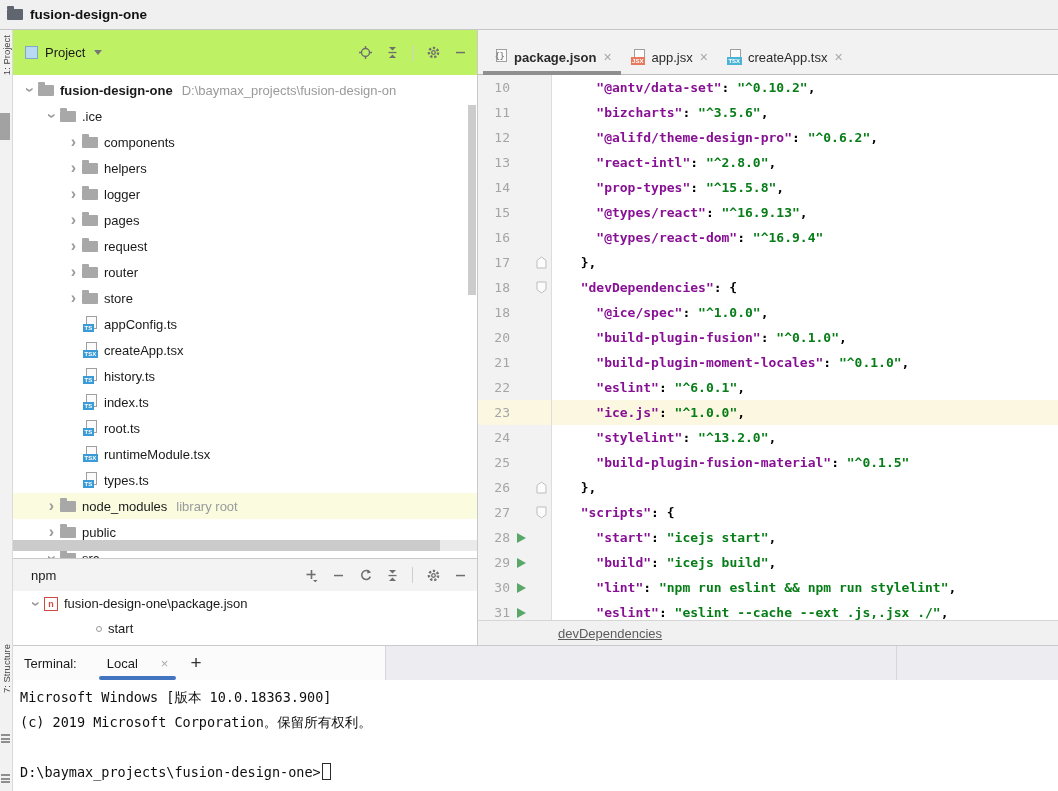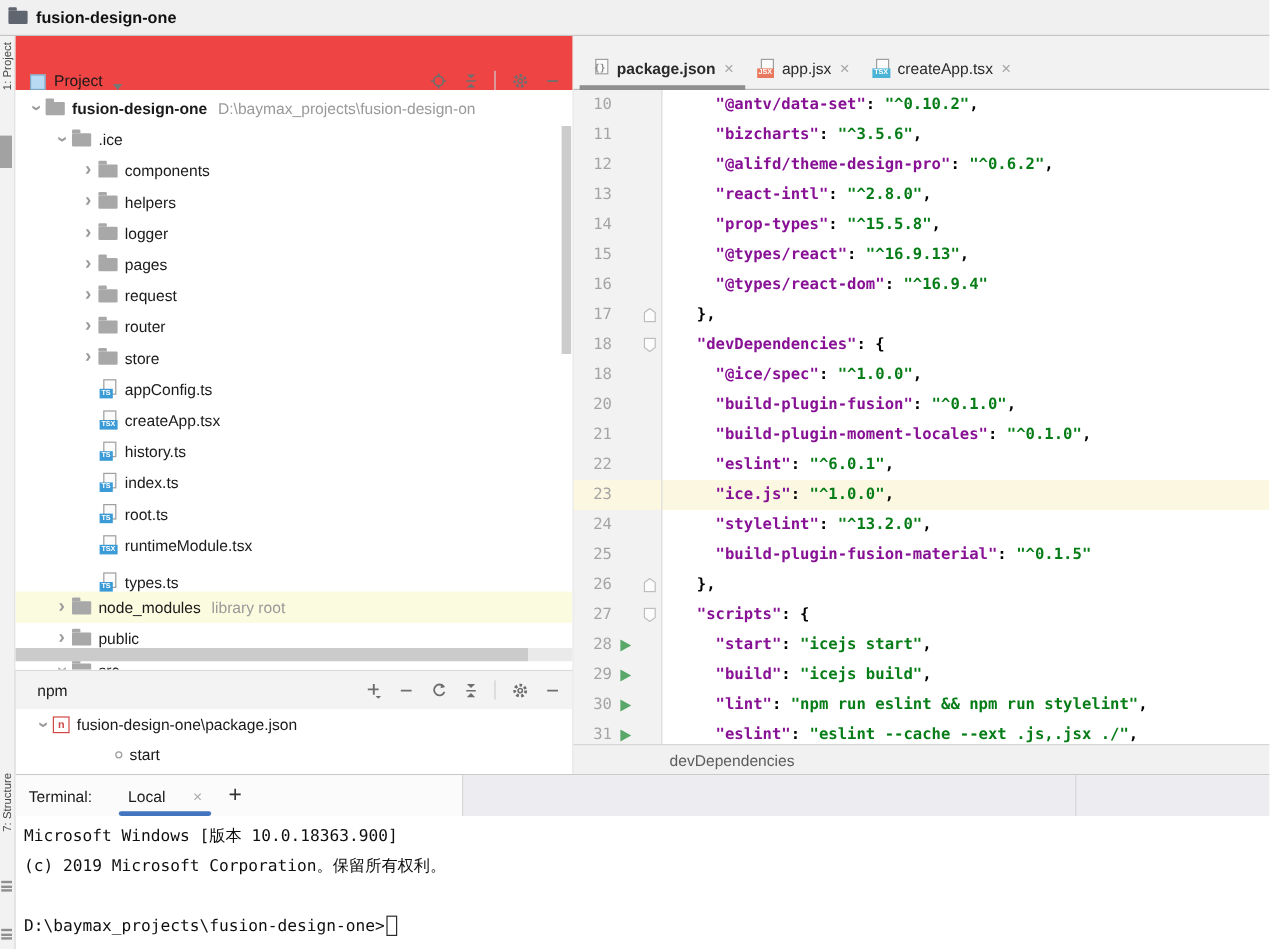--- a/index.html
+++ b/index.html
@@ -25,21 +25,21 @@
   .stripe-mini { position:absolute; left:1px; width:9px; height:9px; border-top:2px solid #8f8f8f; border-bottom:2px solid #8f8f8f; }
   .stripe-mini::after { content:""; display:block; margin-top:2px; height:2px; background:#8f8f8f; }
   .stripe-mini.m1 { bottom:48px; } .stripe-mini.m2 { bottom:8px; }
 
   .content { flex:1; display:flex; flex-direction:column; min-width:0; }
   .panes { flex:1; display:flex; min-height:0; }
 
   
   .left-col { width:465px; flex:none; display:flex; flex-direction:column; border-right:1px solid #c9c9c9; }
   .project-panel { height:528px; flex:none; display:flex; flex-direction:column; position:relative; background:#fff; }
-  .panel-header { height:45px; flex:none; background:#ef4444; display:flex; align-items:flex-end; padding:0 10px 0 12px; gap:7px; }
+  .panel-header { height:45px; flex:none; background:#bef264; display:flex; align-items:center; padding:0 10px 0 12px; gap:7px; }
   .ph-title { font-size:13px; color:#1a1a1a; }
   .proj-ico { width:13px; height:13px; background:#b8dbf3; border:1px solid #7fa8c6; flex:none; }
   .caret-down { width:0; height:0; border-left:4px solid transparent; border-right:4px solid transparent; border-top:5px solid #777; margin-left:2px; }
   .hdr-icons { margin-left:auto; display:flex; align-items:center; gap:13px; }
   .hdr-icons .sep { width:1px; height:16px; background:#cfcfcf; }
   .hicon { display:inline-flex; align-items:center; justify-content:center; width:14px; height:14px; cursor:pointer; }
 
   .tree { flex:1; overflow:hidden; background:#fff; padding-top:2px; position:relative; }
   .tree-row { height:26px; display:flex; align-items:center; white-space:nowrap; }
   .tree-row.hl-row { background:#fbfbe0; }
@@ -83,21 +83,21 @@
   .code-line.hl { background:#fcf7e1; }
   .gutter { width:74px; flex:none; background:#f2f2f2; border-right:1px solid #ddd; display:flex; align-items:center; }
   .code-line.hl .gutter { background:#fcf7e1; }
   .lnum { width:32px; text-align:right; color:#a5a5a5; font-size:13px; flex:none; }
   .gslot-run { width:22px; flex:none; display:flex; justify-content:center; align-items:center; }
   .gslot-fold { width:18px; flex:none; display:flex; justify-content:center; align-items:center; }
   .run-tri { width:0; height:0; border-left:9px solid #59a869; border-top:5.5px solid transparent; border-bottom:5.5px solid transparent; cursor:pointer; }
   .code-text { white-space:pre; display:flex; align-items:center; padding-left:13px; font-weight:bold; }
   .tk-k { color:#871094; } .tk-v { color:#067d17; } .tk-p { color:#000; }
 
-  .breadcrumb { height:25px; flex:none; background:#f1f1f1; border-top:1px solid #d6d6d6; display:flex; align-items:center; padding-left:80px; color:#5c5c5c; font-size:13px; }
+  .breadcrumb { height:25px; flex:none; background:#f1f1f1; border-top:1px solid #d6d6d6; display:flex; align-items:center; padding-left:80px; color:#5c5c5c; font-size:13px;text-decoration:underline; }
 
   
   .terminal { height:146px; flex:none; display:flex; flex-direction:column; border-top:1px solid #c9c9c9; }
   .term-header { height:34px; flex:none; display:flex; }
   .th-left { width:372px; flex:none; background:#fbfbfb; display:flex; align-items:center; padding-left:11px; position:relative; }
   .th-right { flex:1; background:#ededf1; border-left:1px solid #d6d6d6; position:relative; }
   .th-right::after { content:""; position:absolute; left:510px; top:0; bottom:0; width:1px; background:#d6d6d6; }
   .term-label { margin-right:22px; color:#1a1a1a; }
   .term-tab { position:relative; height:100%; display:flex; align-items:center; gap:23px; padding:0 8px; cursor:pointer; }
   .term-tab::after { content:""; position:absolute; left:0; right:0; bottom:0; height:4px; background:#4374bf; border-radius:2px; }
@@ -250,21 +250,21 @@
                   <span class="t-label">root.ts</span>
                 </div>
                 <div class="tree-row" style="padding-left: 52px;">
                   <span class="chev none"><span class="g">›</span></span>
                   <span class="fileicon">
                     <span class="fi-page"></span>
                     <span class="fi-badge">TSX</span>
                   </span>
                   <span class="t-label">runtimeModule.tsx</span>
                 </div>
-                <div class="tree-row" style="padding-left: 52px; align-items: flex-end;">
+                <div class="tree-row" style="padding-left: 52px;">
                   <span class="chev none"><span class="g">›</span></span>
                   <span class="fileicon">
                     <span class="fi-page"></span>
                     <span class="fi-badge">TS</span>
                   </span>
                   <span class="t-label">types.ts</span>
                 </div>
                 <div class="tree-row hl-row" style="padding-left: 30px;">
                   <span class="chev right"><span class="g">›</span></span>
                   <span class="folder-ico"></span>

